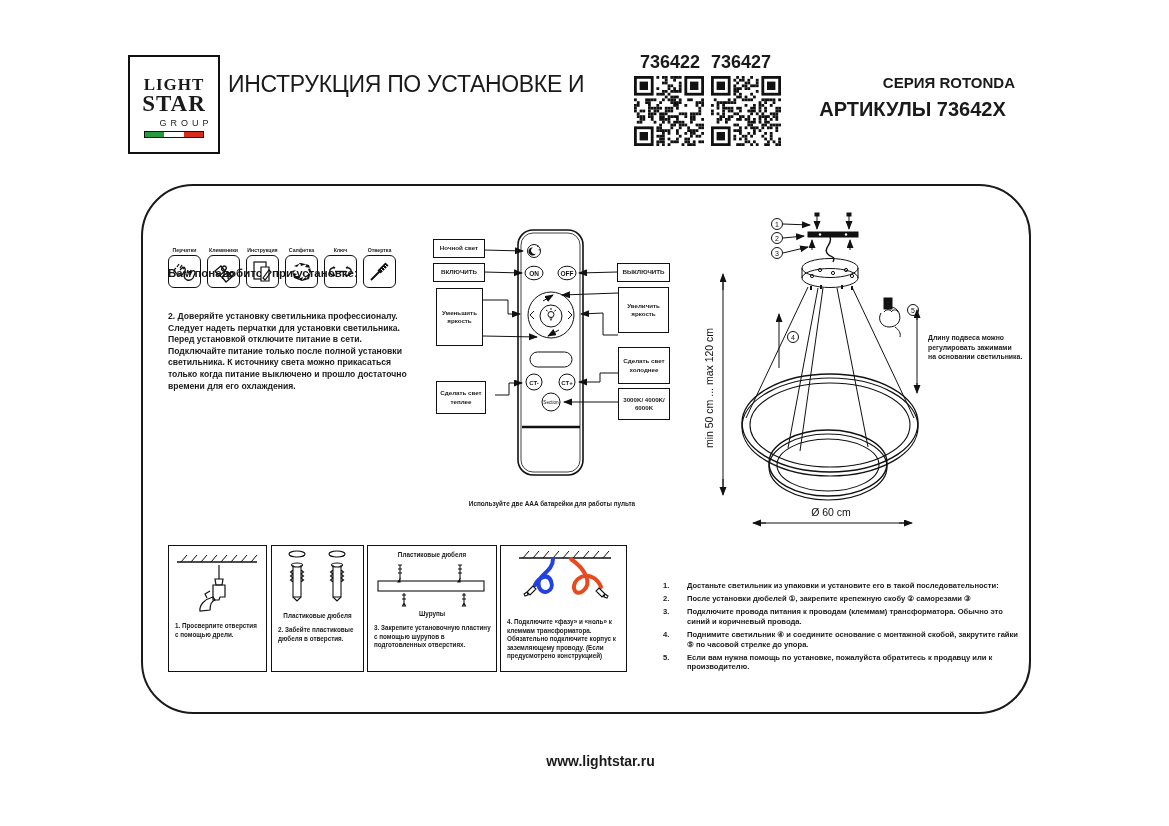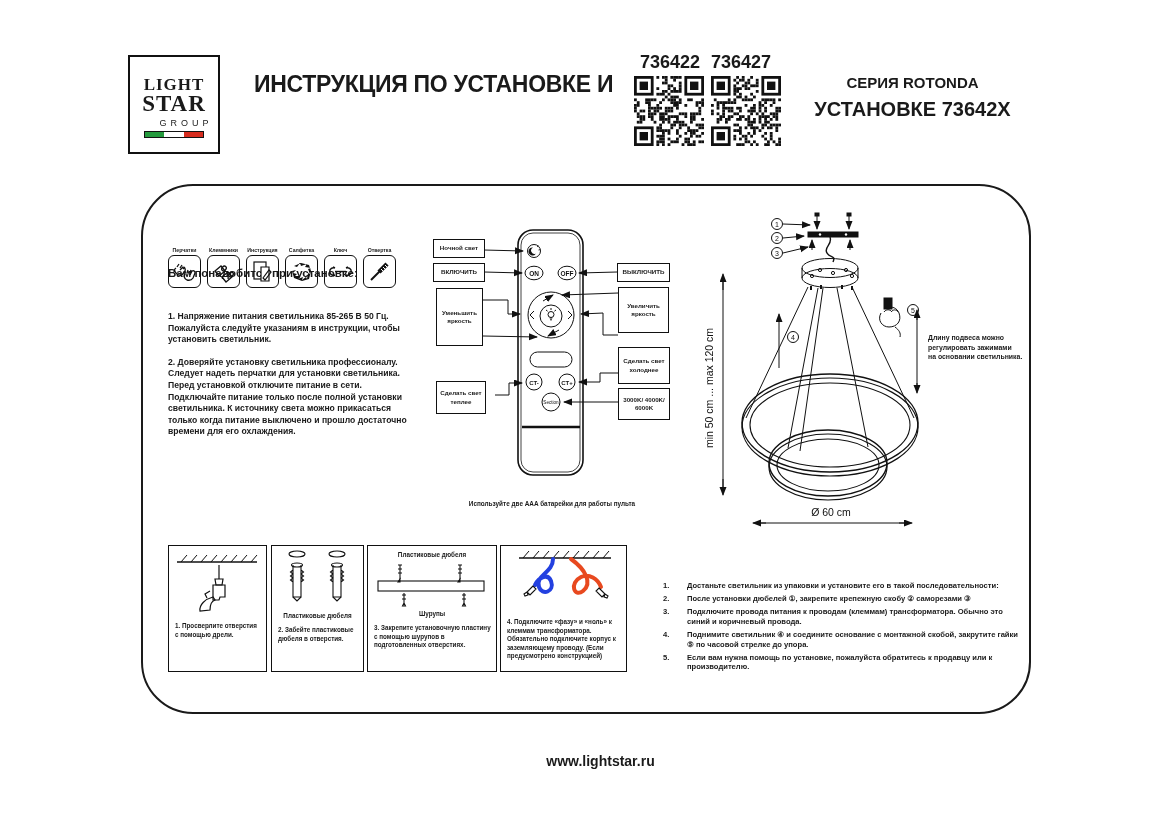--- a/index.html
+++ b/index.html
@@ -11,26 +11,26 @@
   .logo { position:absolute; left:128px; top:55px; width:92px; height:99px;
           border:2px solid #111; display:flex; flex-direction:column; align-items:center;
           justify-content:center; padding-top:4px; }
   .logo .l1 { font-family:"Liberation Serif", serif; font-weight:700; font-size:17px; letter-spacing:1px; }
   .logo .l2 { font-family:"Liberation Serif", serif; font-weight:700; font-size:23px; letter-spacing:1px; margin-top:-4px; }
   .logo .l3 { font-size:9px; letter-spacing:4px; margin-top:1px;padding-left:24px; }
   .flag { width:60px; height:7px; border:1px solid #111; display:flex; margin-top:3px; }
   .flag span { flex:1; }
   .flag .g { background:#259b3e; } .flag .w { background:#fff; } .flag .r { background:#d62c1e; }
 
-  .title { position:absolute; left:228px; top:70px; width:390px; font-weight:700;
-           font-size:23px; line-height:29px; letter-spacing:-0.3px;margin-left:26px; }
+  .title { position:absolute; left:228px; top:70px; width:390px; font-weight:400;
+           font-size:23px; line-height:29px; letter-spacing:-0.3px; }
 
   .qr-label { position:absolute; top:52px; font-weight:700; font-size:18px; }
   .qr-box { position:absolute; top:76px; width:70px; height:70px; }
-  .series { position:absolute; left:810px; top:74px; width:205px; text-align:center;
+  .series { position:absolute; left:810px; top:74px; width:205px; text-align:right;
             font-weight:700; font-size:15px; }
   .articles { position:absolute; left:800px; top:98px; width:225px; text-align:center;
               font-weight:700; font-size:20px; }
 
   
   .panel { position:absolute; left:141px; top:184px; width:890px; height:530px;
            border:2.5px solid #1a1a1a; border-radius:52px; }
 
   .needs-heading { position:absolute; left:168px; top:227px; font-weight:700; font-size:11.5px;margin-top:40px; }
   .tools { position:absolute; left:168px; top:247px; display:flex; gap:6px; }
@@ -508,21 +508,21 @@
         <rect x="50.4" y="0" width="19.599999999999998" height="19.599999999999998" fill="#111"></rect>
         <rect x="53.199999999999996" y="2.8" width="14" height="14" fill="#fff"></rect>
         <rect x="56" y="5.6" width="8.399999999999999" height="8.399999999999999" fill="#111"></rect>
         <rect x="0" y="50.4" width="19.599999999999998" height="19.599999999999998" fill="#111"></rect>
         <rect x="2.8" y="53.199999999999996" width="14" height="14" fill="#fff"></rect>
         <rect x="5.6" y="56" width="8.399999999999999" height="8.399999999999999" fill="#111"></rect>
       </svg>
     </div>
 
   <div class="series">СЕРИЯ ROTONDA</div>
-  <div class="articles">УСТАНОВКЕ 73642X</div>
+  <div class="articles">АРТИКУЛЫ 73642X</div>
 
   <div class="panel"></div>
 
   <div class="needs-heading">Вам понадобится при установке:</div>
 
   <div class="tools">
     <div class="tool">
       <span class="tl">Перчатки</span>
       <span class="tb">
         <svg width="27" height="27" viewBox="0 0 27 27" fill="none" stroke="#111" stroke-width="1.3">
@@ -576,21 +576,20 @@
         <svg width="27" height="27" viewBox="0 0 27 27" fill="none" stroke="#111">
           <path d="M5,22 l9,-9" stroke-width="2"></path>
           <path d="M13,14 l8,-8" stroke-width="4.5"></path>
           <path d="M15,11 l2,2 M17,9 l2,2 M19,7 l2,2" stroke="#fff" stroke-width="1"></path>
         </svg>
       </span>
     </div>
   </div>
 
   <div class="notes">
-    <p>1. Напряжение питания светильника 85-265 В 50 Гц. Пожалуйста следуйте указаниям в инструкции, чтобы установить светильник.</p>
     <p>2. Доверяйте установку светильника профессионалу. Следует надеть перчатки для установки светильника. Перед установкой отключите питание в сети. Подключайте питание только после полной установки светильника. К источнику света можно прикасаться только когда питание выключено и прошло достаточно времени для его охлаждения.</p>
   </div>
 
   <svg class="abs" style="left:425px; top:225px; z-index:2;" width="290" height="300" viewBox="0 0 290 300">
     <defs>
       <marker id="arr" markerWidth="9" markerHeight="8" refX="8" refY="3.5" orient="auto">
         <path d="M0,0 L9,3.5 L0,7 z" fill="#111"></path>
       </marker>
     </defs>
     <g stroke="#111" stroke-width="1" fill="none">

